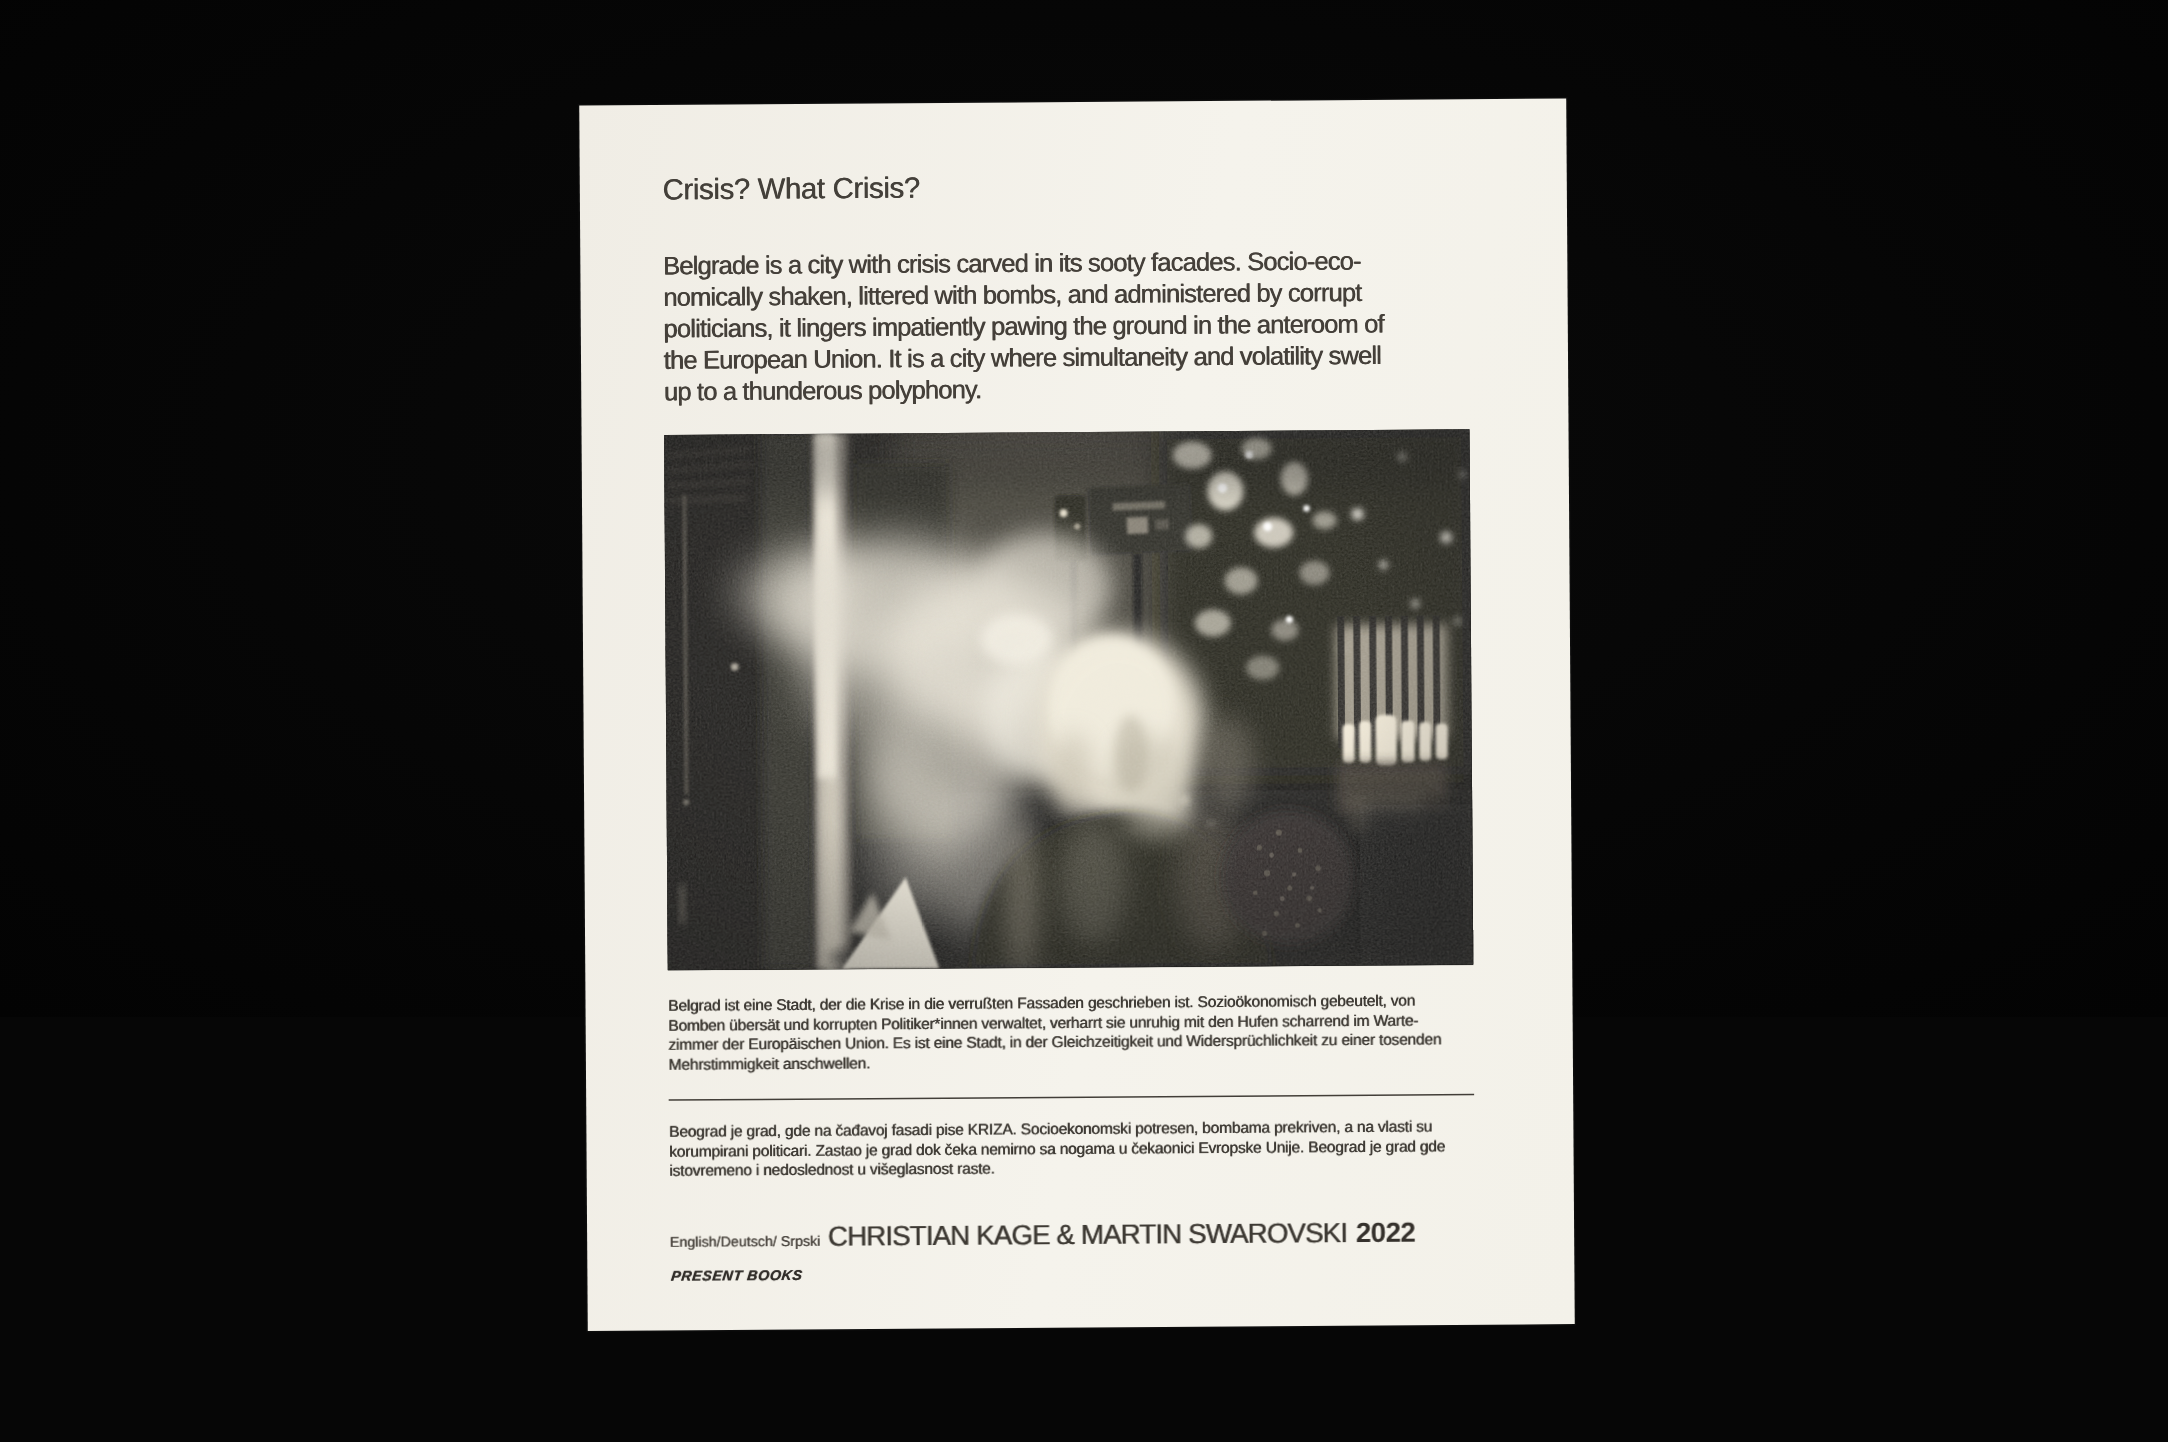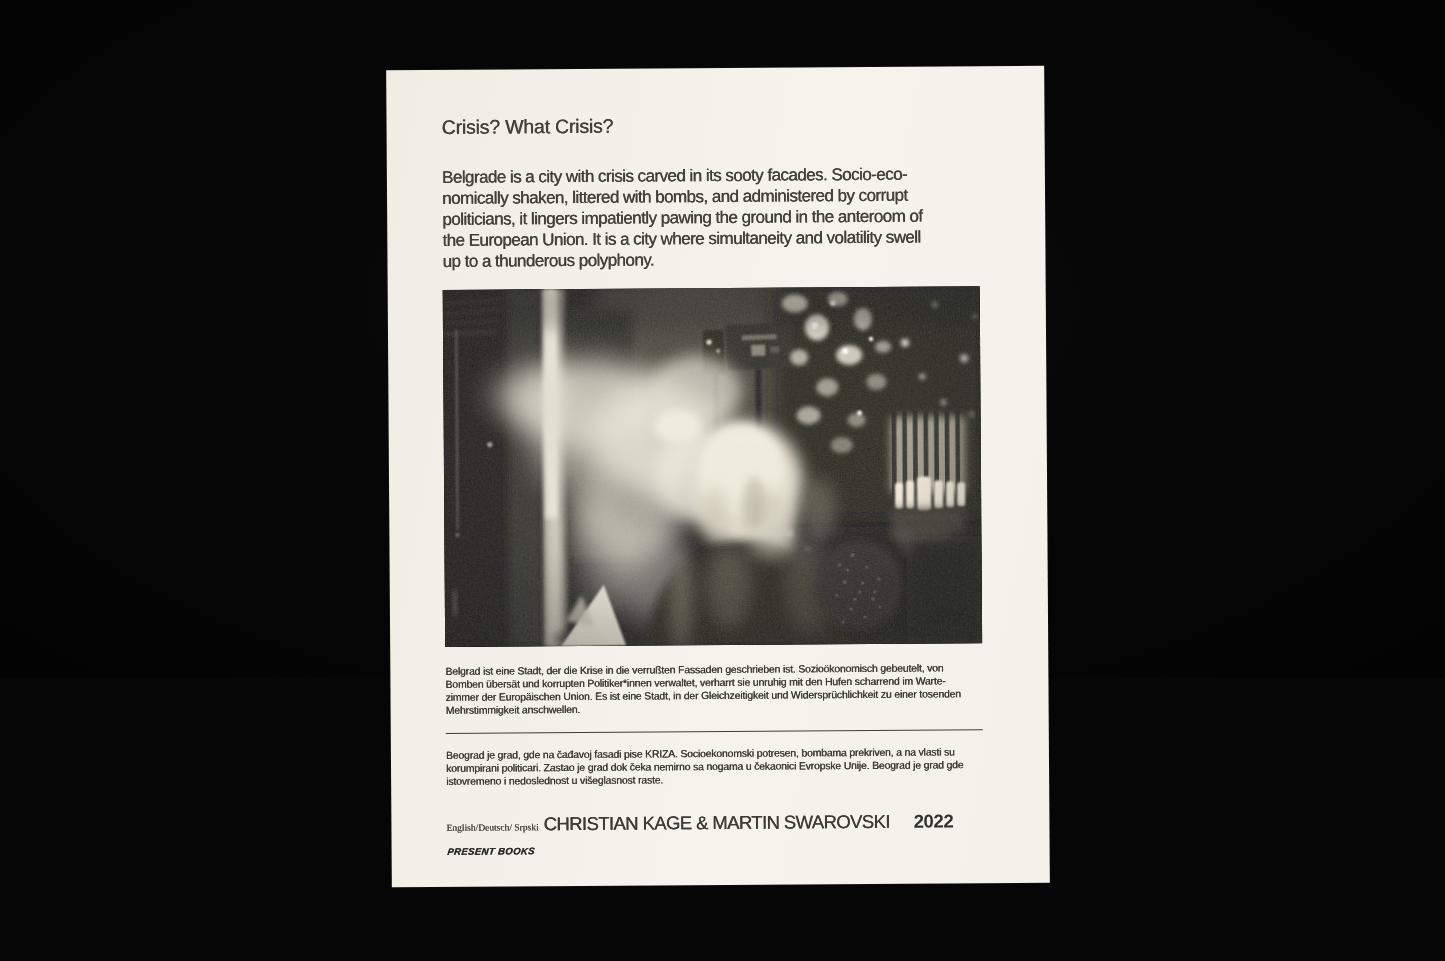--- a/index.html
+++ b/index.html
@@ -83,32 +83,31 @@
     display: flex;
     align-items: baseline;
     white-space: nowrap;
     width: 537px;
   }
   .langs {
     font-size: 9.5px;
     color: #4a453f;
     text-shadow: 0.25px 0 0 currentColor;
     flex: none;
-    font-family: Liberation Serif, serif;
   }
   .authors {
     margin-left: 5px;
     font-size: 18.5px;
     letter-spacing: -0.6px;
     color: #3e3a34;
     text-shadow: 0.35px 0 0 currentColor;
     flex: none;
   }
   .year {
-    margin-left: 24px;
+    margin-left: 6px;
     font-size: 18.5px;
     font-weight: 700;
     letter-spacing: -0.4px;
     color: #35312c;
     flex: none;
   }
   .logo {
     margin-top: 10px;
     width: max-content;
     font-style: italic;

